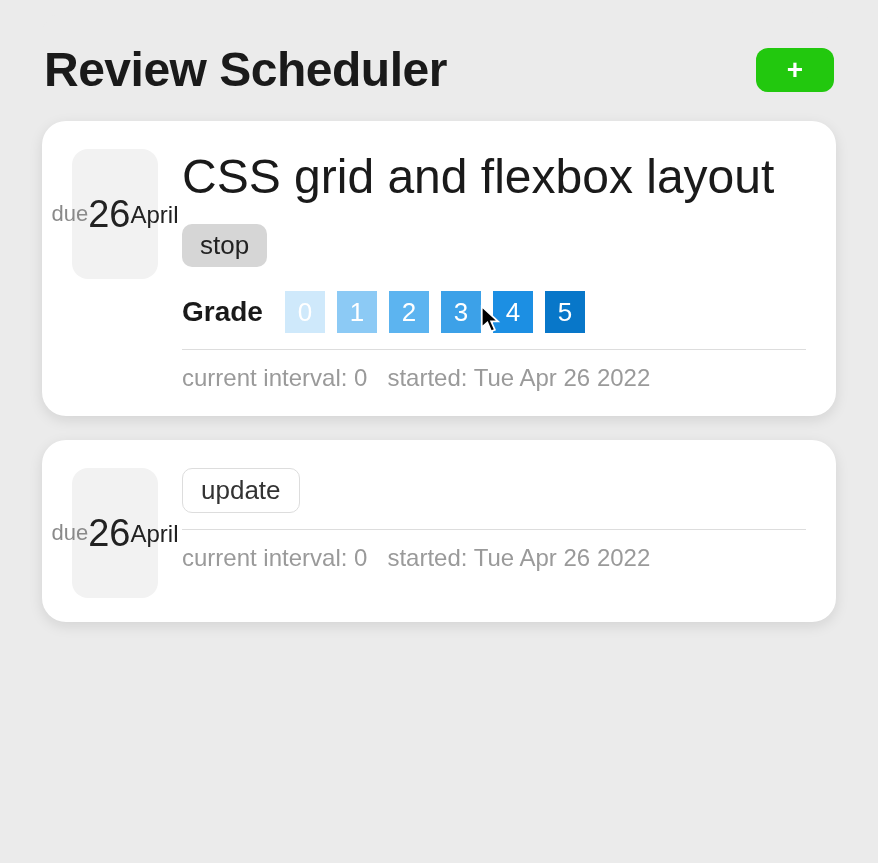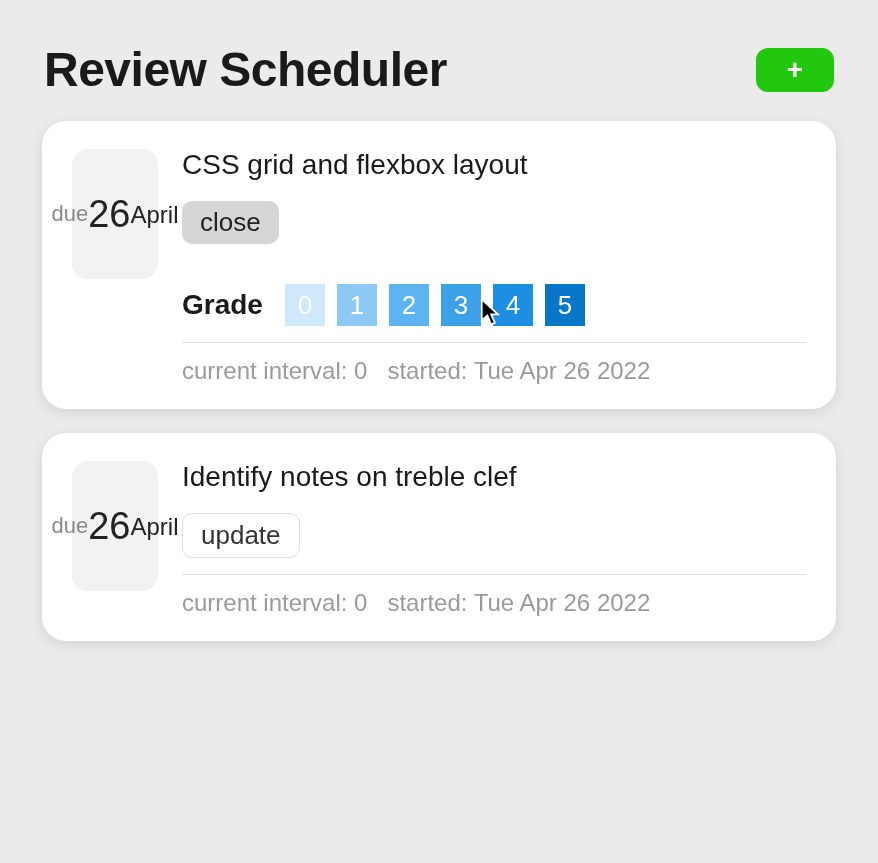--- a/index.html
+++ b/index.html
@@ -80,21 +80,21 @@
       font-weight: 400;
       color: #222;
       margin-top: 2px;
       text-align: center;
     }
     .card-body {
       flex: 1;
       min-width: 0;
     }
     .card-title {
-      font-size: 28px;
+      font-size: 48px;
       font-weight: 500;
       color: #1a1a1a;
       line-height: 1.15;
       margin-bottom: 20px;
     }
     .pill-btn {
       background: #d6d6d6;
       color: #222;
       border: none;
       border-radius: 10px;
@@ -105,21 +105,21 @@
     }
     .pill-btn.light {
       background: #fff;
       border: 1.5px solid #ddd;
       color: #333;
     }
     .grade-row {
       display: flex;
       align-items: center;
       gap: 22px;
-      margin-top: 40px;
+      margin-top: 24px;
     }
     .grade-label {
       font-size: 28px;
       font-weight: 700;
       color: #1a1a1a;
     }
     .grades {
       display: flex;
       gap: 12px;
     }
@@ -175,21 +175,21 @@
   </div>
 
   <div class="card">
     <div class="due-chip">
       <div class="due-label">due</div>
       <div class="due-day">26</div>
       <div class="due-month">April</div>
     </div>
     <div class="card-body">
       <div class="card-title">CSS grid and flexbox layout</div>
-      <button class="pill-btn">close</button>
+      <button class="pill-btn">stop</button>
 
       <div class="grade-row" style="position:relative;">
         <div class="grade-label">Grade</div>
         <div class="grades">
           <button class="grade-btn g0">0</button>
           <button class="grade-btn g1">1</button>
           <button class="grade-btn g2">2</button>
           <button class="grade-btn g3">3</button>
           <button class="grade-btn g4">4</button>
           <button class="grade-btn g5">5</button>
@@ -207,21 +207,20 @@
     </div>
   </div>
 
   <div class="card">
     <div class="due-chip">
       <div class="due-label">due</div>
       <div class="due-day">26</div>
       <div class="due-month">April</div>
     </div>
     <div class="card-body">
-      <div class="card-title">Identify notes on treble clef</div>
       <button class="pill-btn light">update</button>
       <div class="divider"></div>
       <div class="meta-row">
         <span>current interval: 0</span>
         <span>started: Tue Apr 26 2022</span>
       </div>
     </div>
   </div>
 
 </div>

